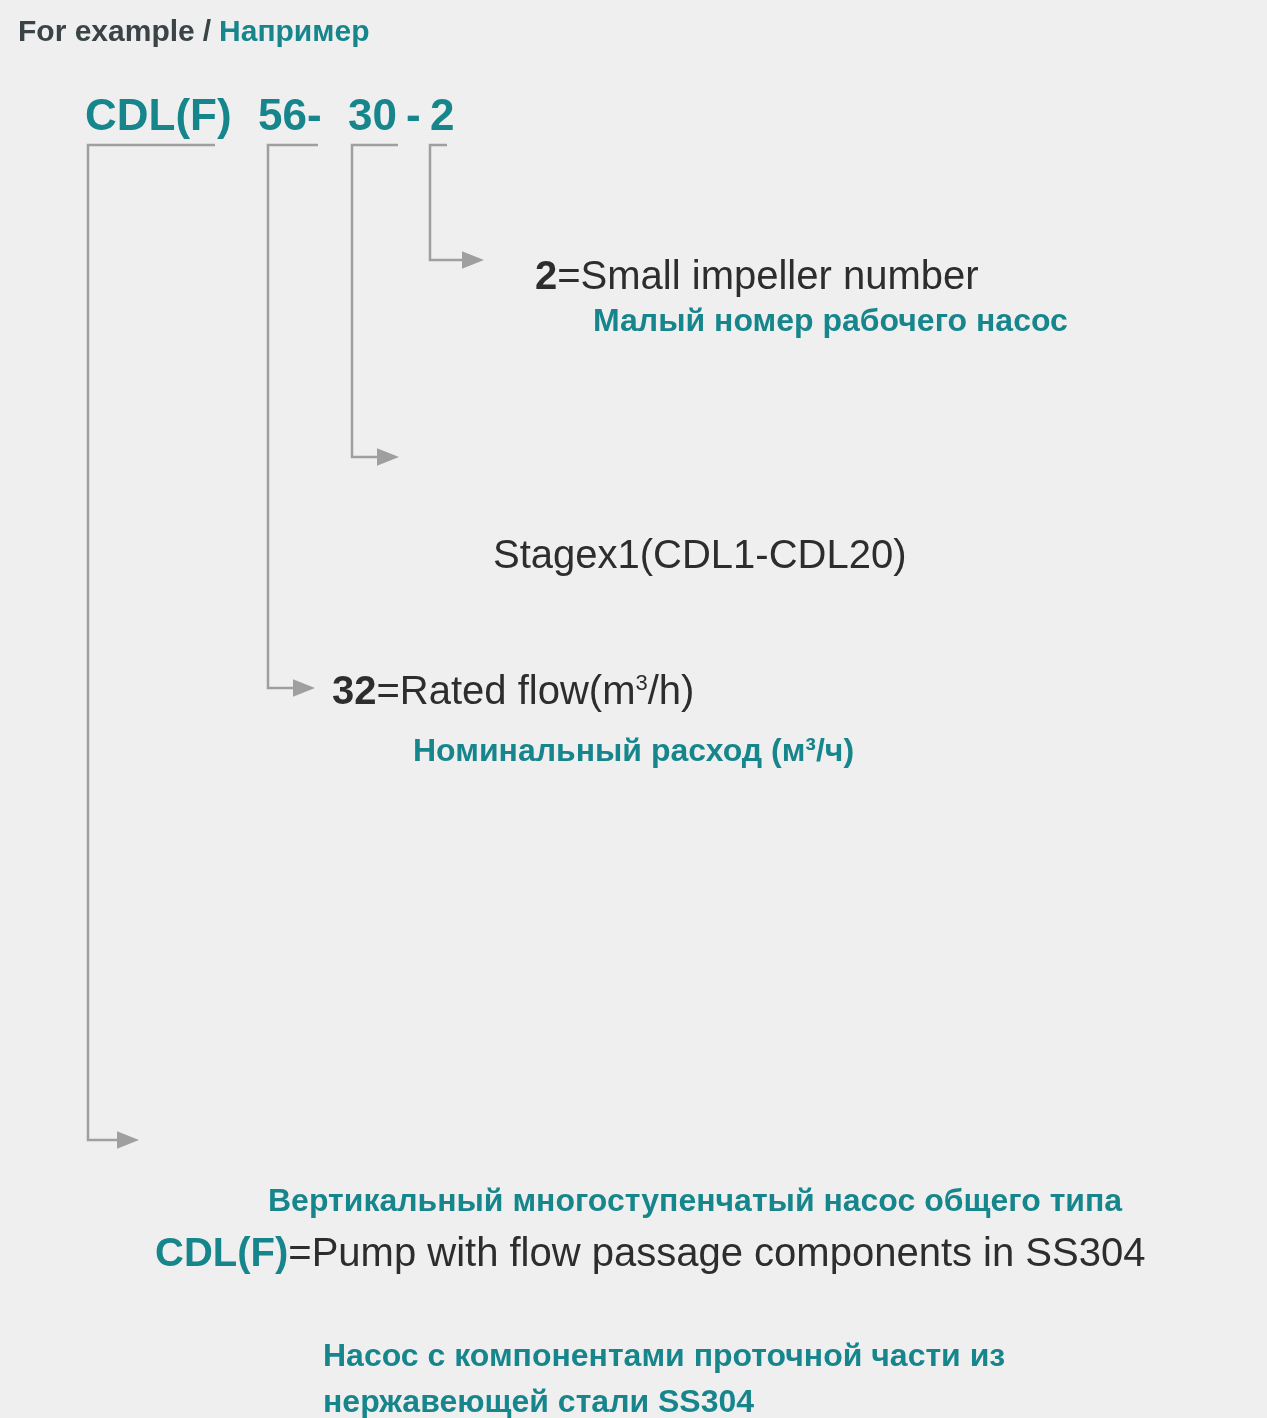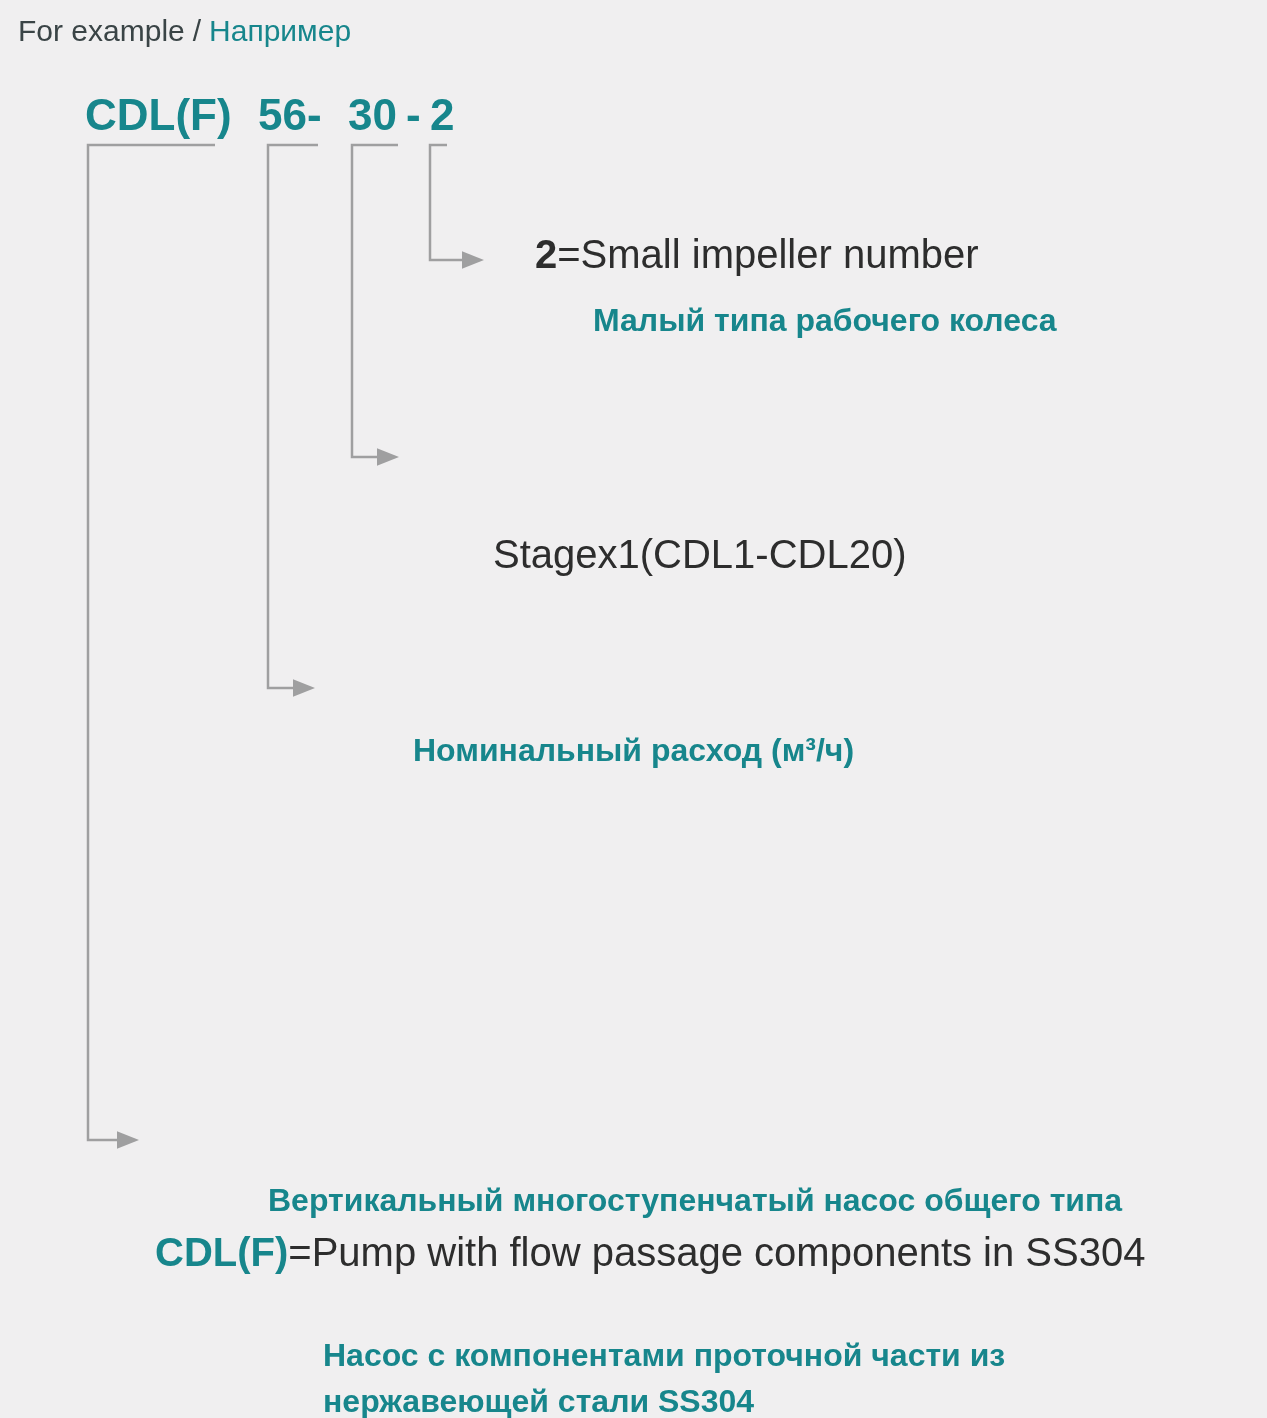--- a/index.html
+++ b/index.html
@@ -11,21 +11,21 @@
     position:relative;
     width:1267px;
     height:1418px;
     background:#f0eff0;
     overflow:hidden;
   }
   .header{
     position:absolute;
     left:18px; top:14px;
     font-size:30px;
-    font-weight:normal;
+    font-weight:bold;
     white-space:nowrap;
   }
   .hdr-en{color:#3a4446;}
   .hdr-sep{color:#3a4446; padding:0 8px;}
   .hdr-ru{color:#17868c;}
 
   .code-token{
     position:absolute;
     top:90px;
     font-size:44px;
@@ -81,29 +81,32 @@
       <marker id="arrow" markerWidth="9" markerHeight="7" refX="0.5" refY="3.5" orient="auto">
         <path d="M0,0 L9,3.5 L0,7 z" fill="#9f9fa0"></path>
       </marker>
     </defs>
     <polyline points="215,145 88,145 88,1140 118,1140" fill="none" stroke="#9f9fa0" stroke-width="2.5" marker-end="url(#arrow)"></polyline>
     <polyline points="318,145 268,145 268,688 294,688" fill="none" stroke="#9f9fa0" stroke-width="2.5" marker-end="url(#arrow)"></polyline>
     <polyline points="398,145 352,145 352,457 378,457" fill="none" stroke="#9f9fa0" stroke-width="2.5" marker-end="url(#arrow)"></polyline>
     <polyline points="447,145 430,145 430,260 463,260" fill="none" stroke="#9f9fa0" stroke-width="2.5" marker-end="url(#arrow)"></polyline>
   </svg>
 
-  <div class="label" style="left:535px; top:232px;">
+  <div class="label" style="left:535px; top:253px;">
     <span class="key">2</span><span>=Small impeller number</span>
   </div>
-  <div class="ru" style="left:593px; top:297px;">Малый типа рабочего колеса</div>
+  <div class="ru" style="left:593px; top:297px;">Малый номер рабочего насос</div>
 
   <div class="label" style="left:493px; top:532px;">
     <span>Stagex1(CDL1-CDL20)</span>
   </div>
 
+  <div class="label" style="left:332px; top:668px;">
+    <span class="key">32</span><span>=Rated flow(m</span><sup>3</sup><span>/h)</span>
+  </div>
   <div class="ru" style="left:413px; top:727px;">Номинальный расход (м³/ч)</div>
 
   <div class="ru" style="left:268px; top:1177px;">Вертикальный многоступенчатый насос общего типа</div>
 
   <div class="label" style="left:155px; top:1230px;">
     <span class="key-teal">CDL(F)</span><span>=Pump with flow passage components in SS304</span>
   </div>
   <div class="ru" style="left:323px; top:1285px;margin-top:47px;">
     <div>Насос с компонентами проточной части из</div>
     <div>нержавеющей стали SS304</div>

